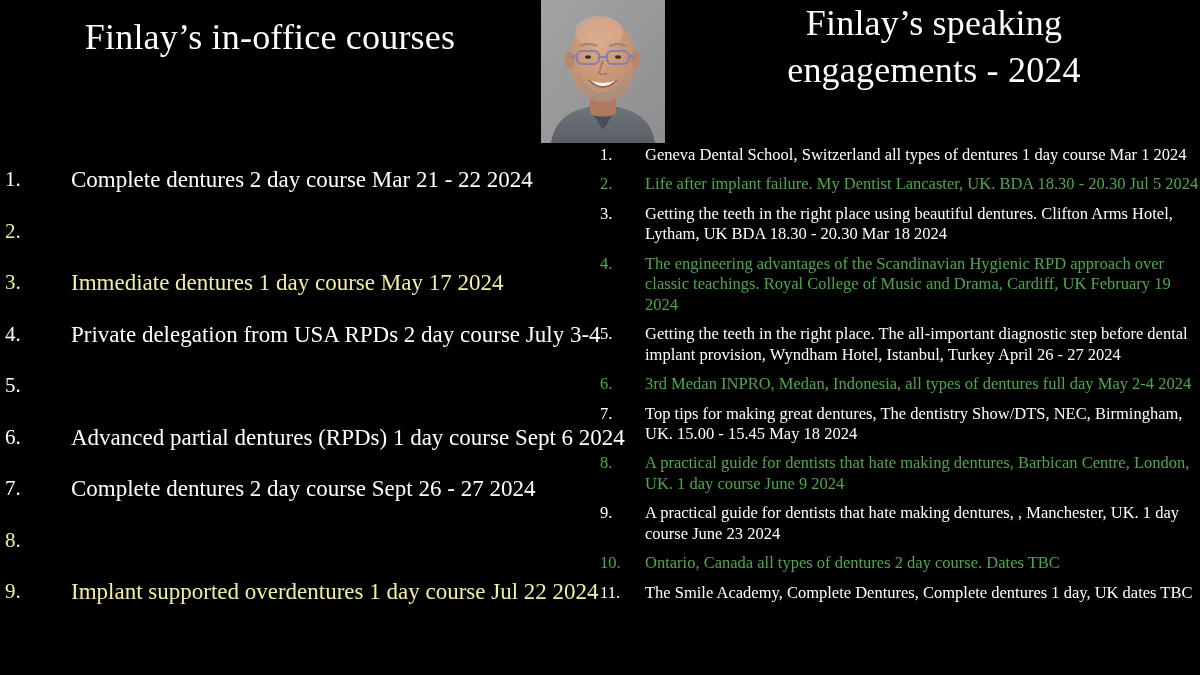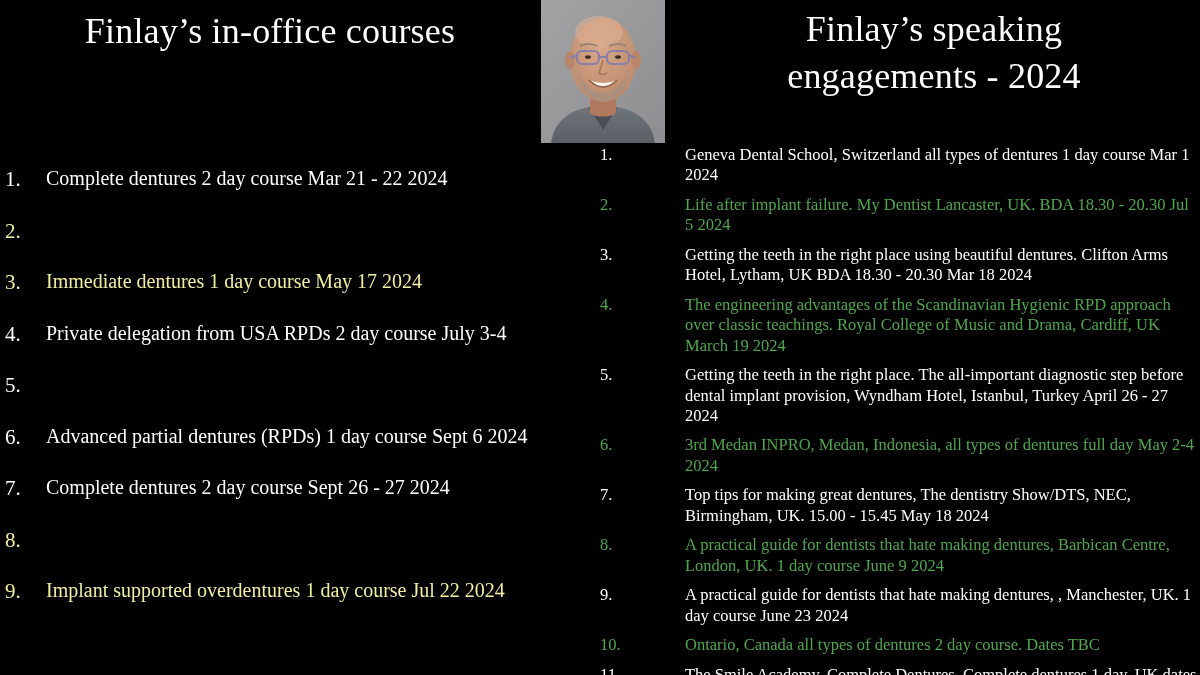--- a/index.html
+++ b/index.html
@@ -29,32 +29,32 @@
     height: 143px;
     overflow: hidden;
     background: #9a9a9c;
   }
   .portrait svg { display: block; width: 124px; height: 143px; }
 
   
   .title-left {
     position: absolute;
     left: 0px;
-    top: 8px;
+    top: 14px;
     width: 540px;
     text-align: center;
     color: #ffffff;
     font-size: 36px;
     line-height: 1.30;
     letter-spacing: 0.2px;
   }
   .title-right {
     position: absolute;
     left: 668px;
-    top: 6px;
+    top: 0;
     width: 532px;
     text-align: center;
     color: #ffffff;
     font-size: 36px;
     line-height: 1.30;
     letter-spacing: 0.2px;
     font-family: Liberation Serif, serif;
   }
   .title-line { display: block; white-space: nowrap; }
 
@@ -74,23 +74,24 @@
     width: 46px;
     flex: 0 0 46px;
     text-align: left;
     padding-left: 5px;
     box-sizing: border-box;
     font-size: 21px;
     line-height: 1.25;
   }
   .col-left .txt {
     flex: 1 1 auto;
-    font-size: 20px;
+    font-size: 23px;
     line-height: 1.25;
     white-space: nowrap;
+    margin-left: 25px;
   }
 
   
   .col-right {
     position: absolute;
     left: 596px;
     top: 145px;
     width: 604px;
   }
   .col-right .row {
@@ -104,21 +105,20 @@
     text-align: left;
     padding-left: 4px;
     box-sizing: border-box;
     font-size: 16.5px;
     line-height: 1.24;
   }
   .col-right .txt {
     flex: 1 1 auto;
     font-size: 16.5px;
     line-height: 1.24;
-    margin-left: 40px;
   }
 
   
   .c-white  { color: #ffffff; }
   .c-yellow { color: #f2eea2; }
   .c-green  { color: #4fa74c; }
 </style>
 </head>
 <body>
 
@@ -230,21 +230,21 @@
     <div class="row">
       <span class="num c-green">2.</span>
       <span class="txt c-green">Life after implant failure. My Dentist Lancaster, UK. BDA 18.30 - 20.30 Jul 5 2024</span>
     </div>
     <div class="row">
       <span class="num c-white">3.</span>
       <span class="txt c-white">Getting the teeth in the right place using beautiful dentures. Clifton Arms Hotel, Lytham, UK BDA 18.30 - 20.30 Mar 18 2024</span>
     </div>
     <div class="row">
       <span class="num c-green">4.</span>
-      <span class="txt c-green">The engineering advantages of the Scandinavian Hygienic RPD approach over classic teachings. Royal College of Music and Drama, Cardiff, UK March 19 2024</span>
+      <span class="txt c-green">The engineering advantages of the Scandinavian Hygienic RPD approach over classic teachings. Royal College of Music and Drama, Cardiff, UK February 19 2024</span>
     </div>
     <div class="row">
       <span class="num c-white">5.</span>
       <span class="txt c-white">Getting the teeth in the right place. The all-important diagnostic step before dental implant provision, Wyndham Hotel, Istanbul, Turkey April 26 - 27 2024</span>
     </div>
     <div class="row">
       <span class="num c-green">6.</span>
       <span class="txt c-green">3rd Medan INPRO, Medan, Indonesia, all types of dentures full day May 2-4 2024</span>
     </div>
     <div class="row">

